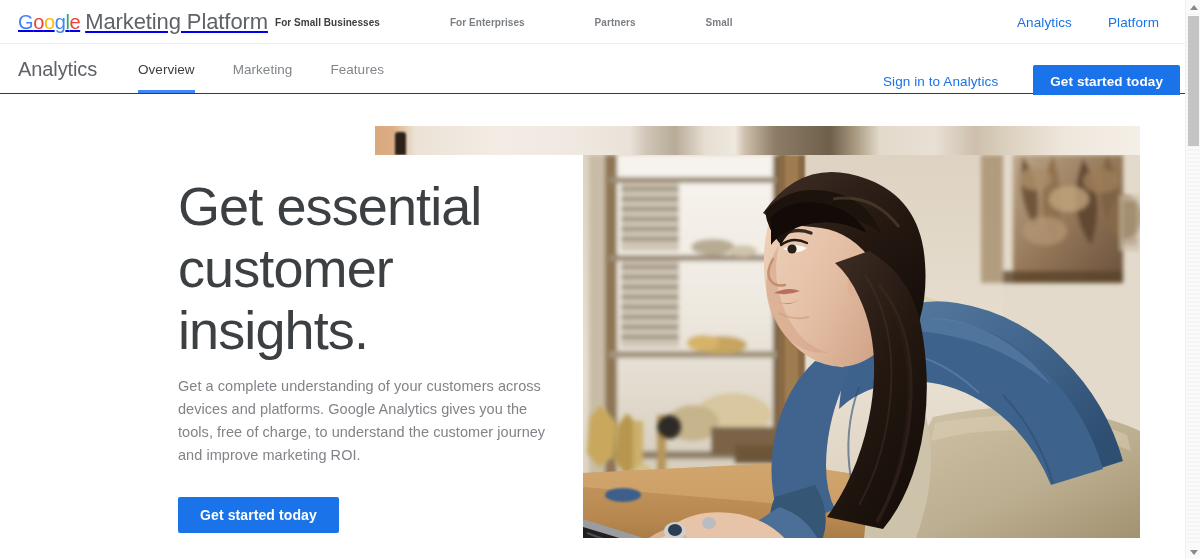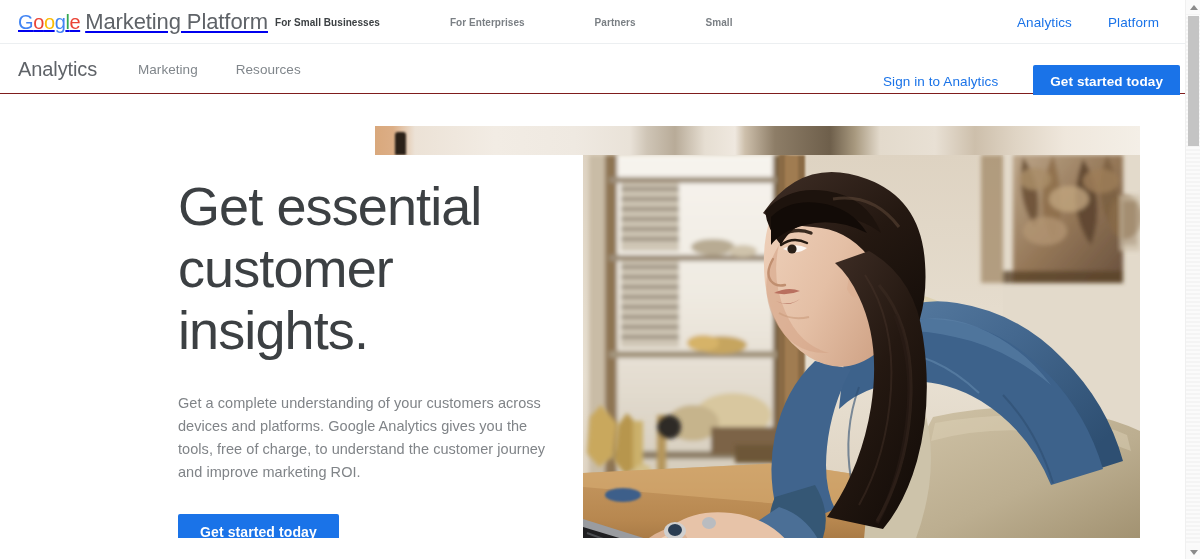--- a/index.html
+++ b/index.html
@@ -213,21 +213,21 @@
     font-size: 54px;
     line-height: 62px;
     font-weight: 300;
     color: #3c4043;
     letter-spacing: -0.9px;
     white-space: pre-line;
     margin: 0;
   }
 
   #hero-sub {
-    margin-top: 31px;
+    margin-top: 14px;
     font-size: 14.5px;
     line-height: 23px;
     color: #808488;
     font-weight: 400;
     width: 380px;
     letter-spacing: 0.05px;
   }
 
   #hero-cta {
     margin-top: 30px;
@@ -367,22 +367,23 @@
         <a class="topnav-right-link" href="#">Analytics</a>
         <a class="topnav-right-link" href="#">Platform</a>
       </div>
     </div>
 
     <div id="productnav">
 
       <div id="product-title">Analytics</div>
 
       <nav id="product-tabs">
+        <a class="product-tab active" href="#">Overview</a>
         <a class="product-tab" href="#">Marketing</a>
-        <a class="product-tab" href="#">Resources</a>
+        <a class="product-tab" href="#">Features</a>
       </nav>
 
       <div id="productnav-right">
         <a id="signin-link" href="#">Sign in to Analytics</a>
         <button id="nav-cta">Get started today</button>
       </div>
     </div>
 
     <div id="hero">
 

